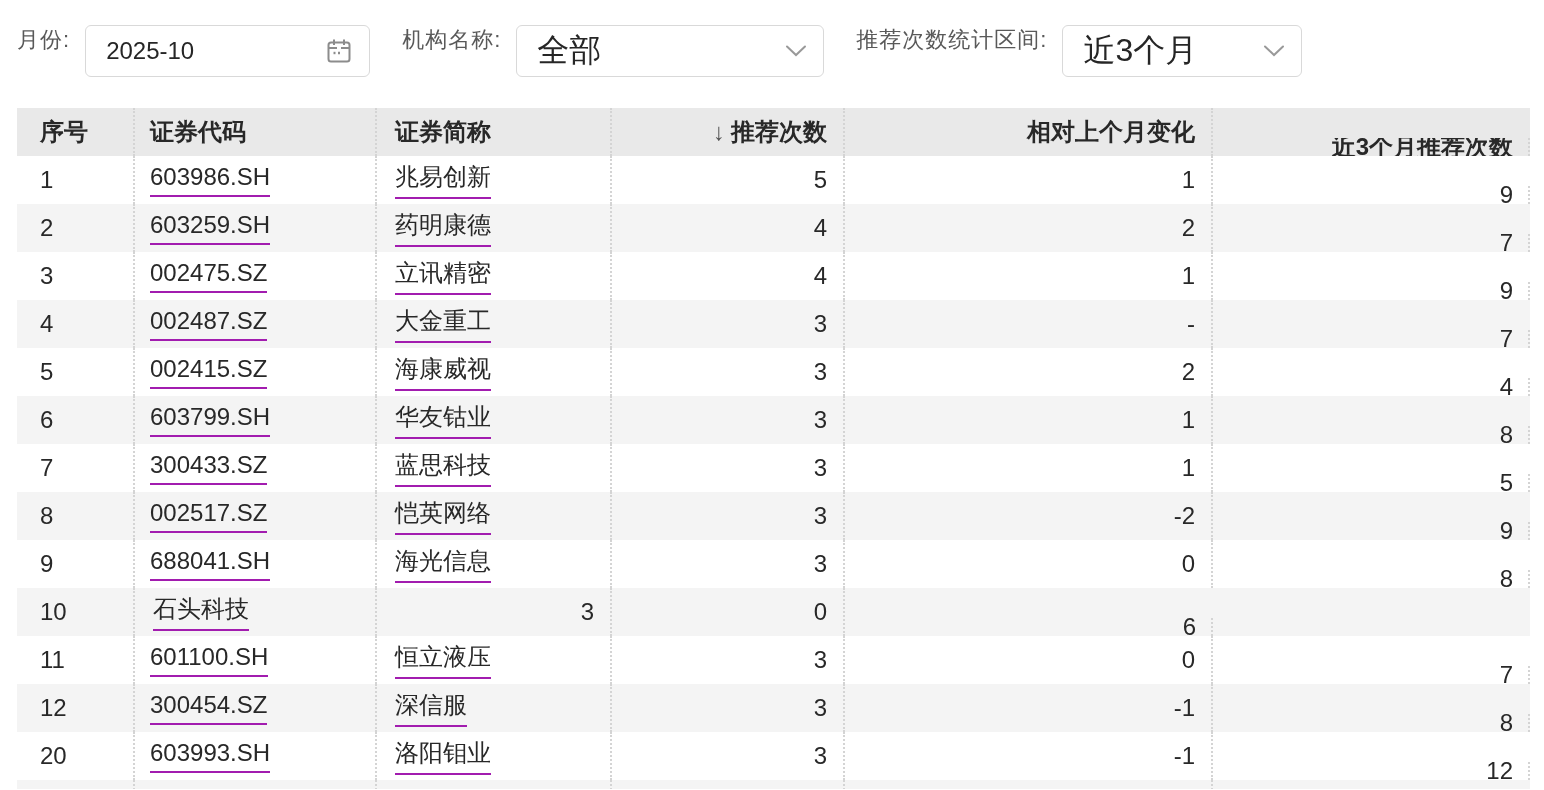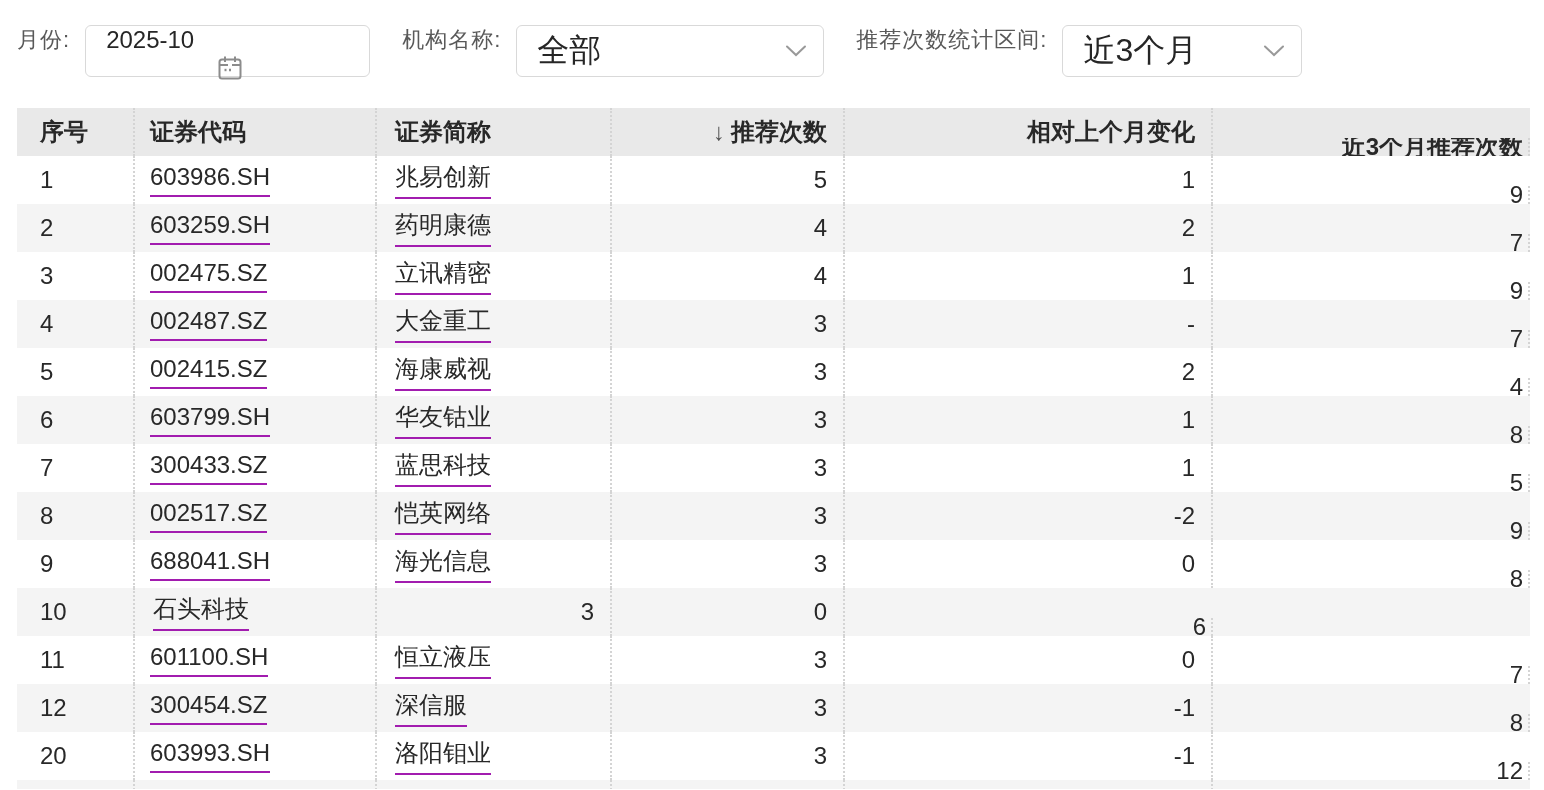--- a/index.html
+++ b/index.html
@@ -36,21 +36,21 @@
   }
   .control input {
     border: none;
     outline: none;
     background: transparent;
     font-family: inherit;
     font-size: 24px;
     color: #262626;
     width: 100%;
   }
-  .ctl-month  { width: 285px; flex-direction: column; }
+  .ctl-month  { width: 285px; }
   .ctl-inst   { width: 308px; }
   .ctl-period { width: 240px; margin-right: 0; }
   .ctl-value {
     flex: 1;
     font-size: 32px;
     color: #262626;
   }
   .ctl-icon { flex: none; display: flex; align-items: center; }
   .ctl-icon svg { display: block; }
 
@@ -79,21 +79,21 @@
     border-right: 2px dotted #d4d4d4;
     overflow: hidden;
   }
   .head .td { font-size: 24px; }
   .al { justify-content: flex-start; }
   .ar { justify-content: flex-end; }
   .p1 { padding-left: 23px; }
   .p2 { padding-left: 15px; }
   .p3 { padding-left: 18px; }
   .pr  { padding-right: 16px; }
-  .pr2 { padding-right: 5px; margin-top: 30px; }
+  .pr2 { padding-right: 15px; margin-top: 30px; }
   .sort-arrow {
     color: #555;
     margin-right: 6px;
     font-weight: 400;
   }
   .cell-link {
     display: inline-block;
     border-bottom: 2px solid #a21caf;
     padding-bottom: 4px;
     cursor: pointer;

